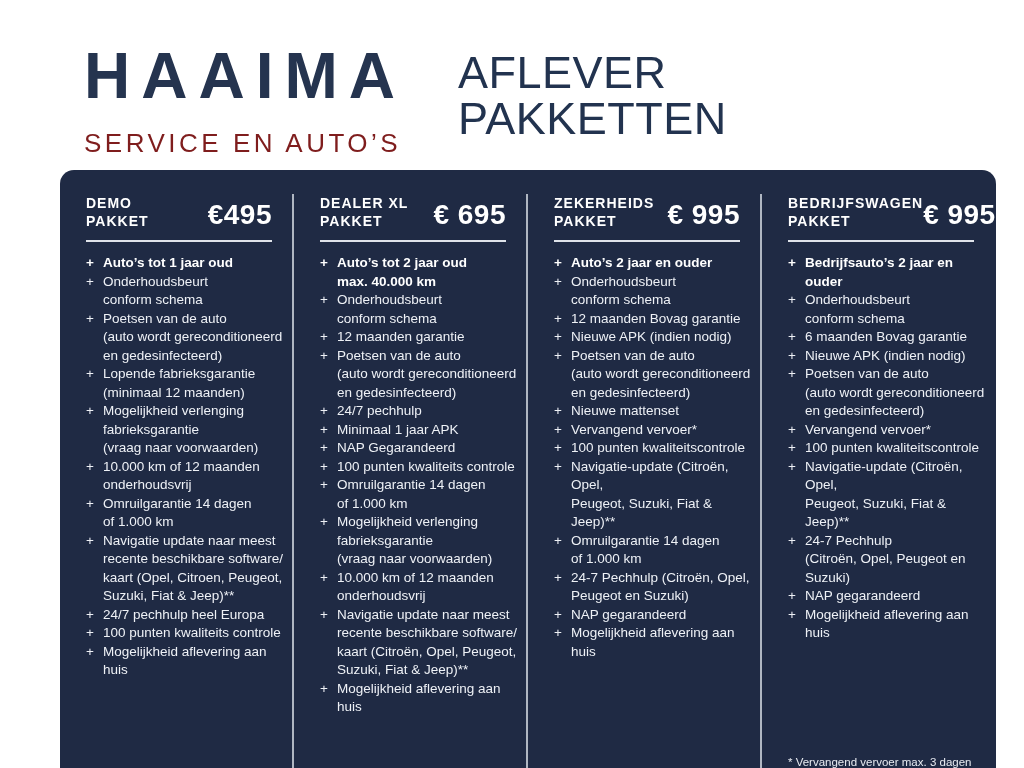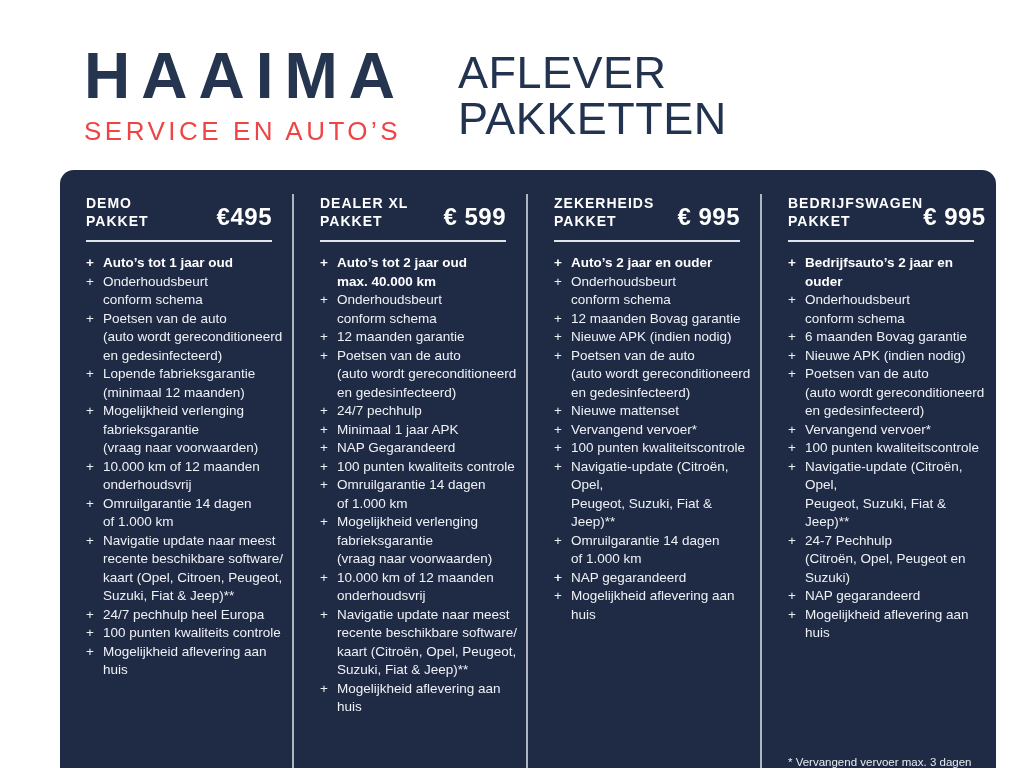--- a/index.html
+++ b/index.html
@@ -13,21 +13,21 @@
     padding-left: 33px;
   }
   
   .logo { position: absolute; left: 84px; top: 44px; }
   .logo-title {
     font-size: 64px; font-weight: bold; letter-spacing: 11px;
     color: #25344f; line-height: 1;
   }
   .logo-sub {
     font-size: 26px; font-weight: normal; letter-spacing: 3.5px;
-    color: #ef4444; margin-top: 8px;
+    color: #7f1d1d; margin-top: 20px;
   }
   
   .page-title {
     position: absolute; left: 458px; top: 50px; margin: 0;
     font-size: 45px; font-weight: normal; color: #22334f;
     line-height: 1.03; letter-spacing: 0.5px; white-space: pre-line;
   }
   
   .panel {
     position: absolute; left: 60px; top: 170px;
@@ -48,21 +48,21 @@
   }
   .pkg-head {
     display: flex; justify-content: space-between; align-items: flex-end;
     padding-right: 14px;
   }
   .pkg-name {
     font-size: 14px; font-weight: bold; color: #ffffff;
     letter-spacing: 1px; line-height: 1.3; white-space: pre-line;
   }
   .pkg-price {
-    font-size: 24px; font-weight: bold; color: #ffffff;
+    font-size: 28px; font-weight: bold; color: #ffffff;
     letter-spacing: 0.5px; line-height: 1; padding-bottom: 1px;
     white-space: nowrap;
   }
   .pkg-rule { height: 2px; background: #dfe3ea; margin: 10px 14px 12px 0; }
   .pkg-items { list-style: none; margin: 0; padding: 0; }
   .pkg-item {
     position: relative; padding-left: 17px;
     font-size: 13.5px; line-height: 18.5px; color: #eef1f6;
     white-space: pre-line;
   }
@@ -124,21 +124,21 @@
           <li class="pkg-item"><span class="plus">+</span><span>24/7 pechhulp heel Europa</span></li>
           <li class="pkg-item"><span class="plus">+</span><span>100 punten kwaliteits controle</span></li>
           <li class="pkg-item"><span class="plus">+</span><span>Mogelijkheid aflevering aan huis</span></li>
         </ul>
   </div>
 
   <div class="pkg-col">
     <div class="pkg-head">
       <div class="pkg-name">DEALER XL
 PAKKET</div>
-      <div class="pkg-price">€ 599</div>
+      <div class="pkg-price">€ 695</div>
     </div>
     <div class="pkg-rule"></div>
     <ul class="pkg-items">
           <li class="pkg-item"><span class="plus">+</span><span>Auto’s tot 2 jaar oud
 max. 40.000 km</span></li>
           <li class="pkg-item"><span class="plus">+</span><span>Onderhoudsbeurt
 conform schema</span></li>
           <li class="pkg-item"><span class="plus">+</span><span>12 maanden garantie</span></li>
           <li class="pkg-item"><span class="plus">+</span><span>Poetsen van de auto
 (auto wordt gereconditioneerd
@@ -178,21 +178,22 @@
           <li class="pkg-item"><span class="plus">+</span><span>Poetsen van de auto
 (auto wordt gereconditioneerd
 en gedesinfecteerd)</span></li>
           <li class="pkg-item"><span class="plus">+</span><span>Nieuwe mattenset</span></li>
           <li class="pkg-item"><span class="plus">+</span><span>Vervangend vervoer*</span></li>
           <li class="pkg-item"><span class="plus">+</span><span>100 punten kwaliteitscontrole</span></li>
           <li class="pkg-item"><span class="plus">+</span><span>Navigatie-update (Citroën, Opel,
 Peugeot, Suzuki, Fiat &amp; Jeep)**</span></li>
           <li class="pkg-item"><span class="plus">+</span><span>Omruilgarantie 14 dagen
 of 1.000 km</span></li>
-          <li class="pkg-item"><span class="plus">+</span></li>
+          <li class="pkg-item"><span class="plus">+</span><span>24-7 Pechhulp (Citroën, Opel,
+Peugeot en Suzuki)</span></li>
           <li class="pkg-item"><span class="plus">+</span><span>NAP gegarandeerd</span></li>
           <li class="pkg-item"><span class="plus">+</span><span>Mogelijkheid aflevering aan huis</span></li>
         </ul>
   </div>
 
   <div class="pkg-col">
     <div class="pkg-head">
       <div class="pkg-name">BEDRIJFSWAGEN
 PAKKET</div>
       <div class="pkg-price">€ 995</div>

